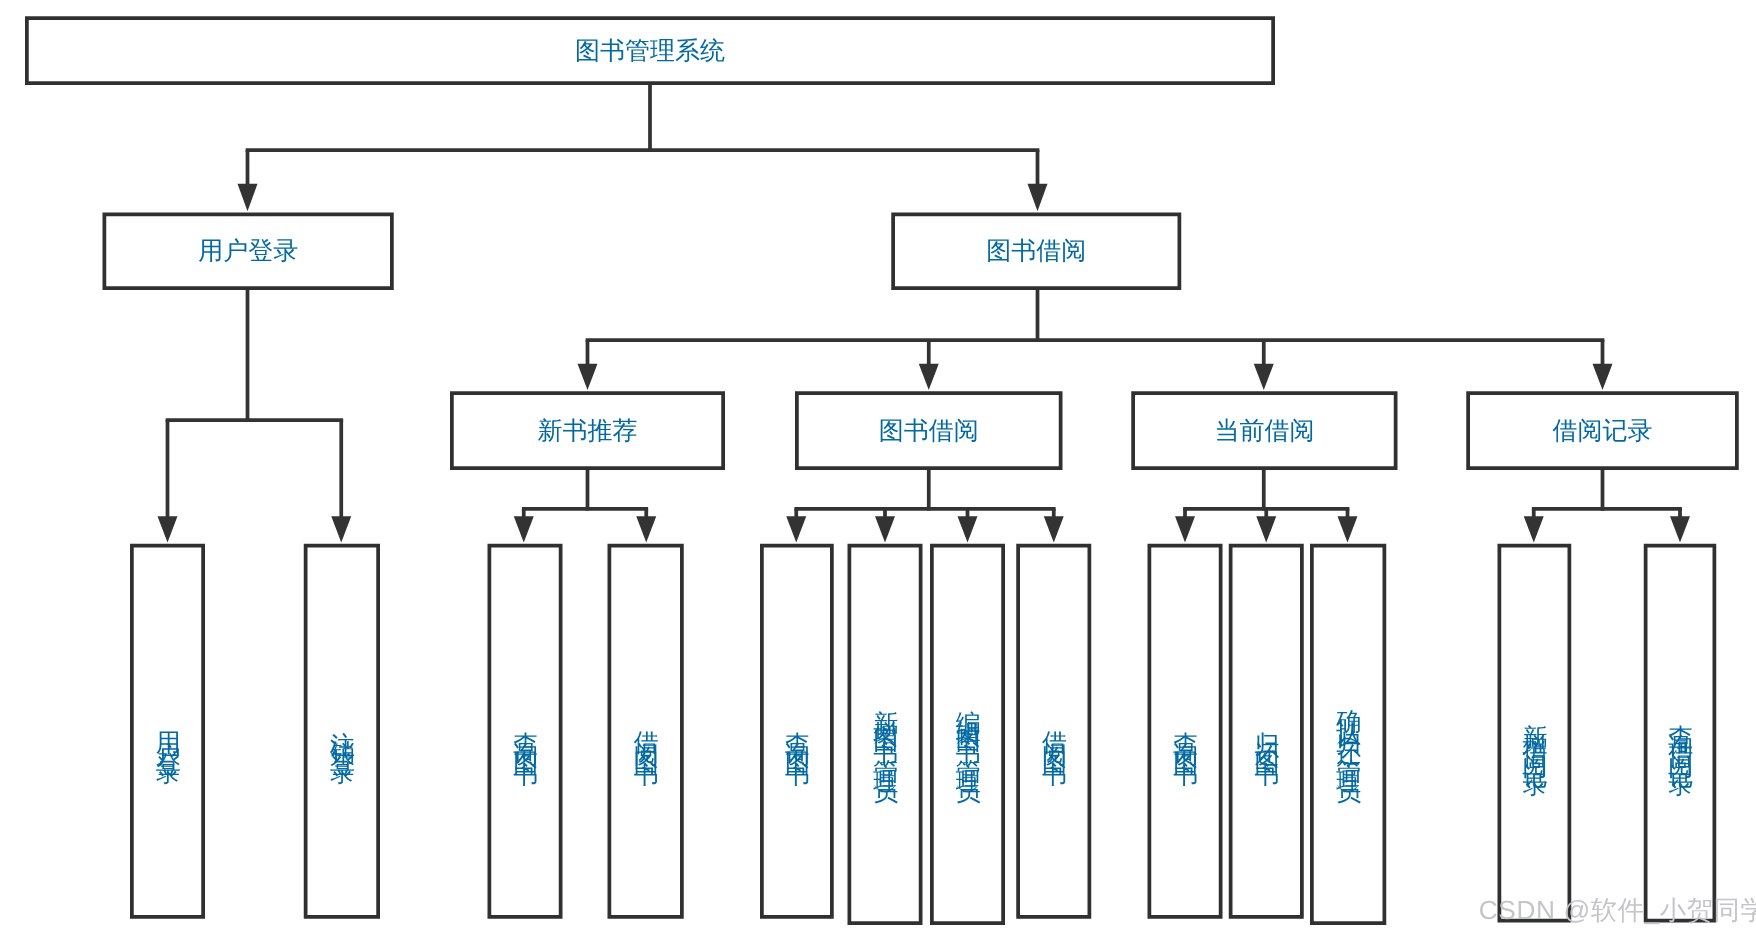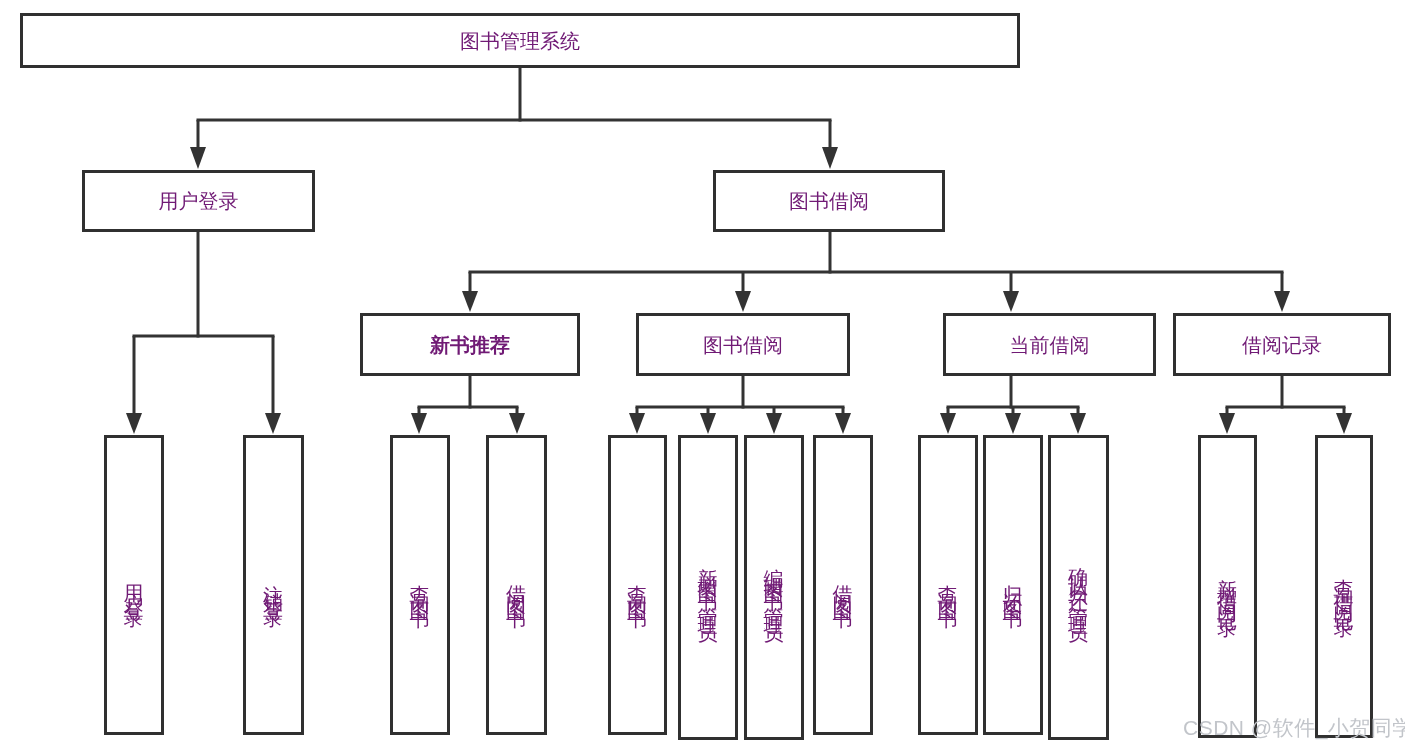--- a/index.html
+++ b/index.html
@@ -4,21 +4,21 @@
 <title>图书管理系统</title>
 <style>
   html,body{margin:0;padding:0;background:#ffffff;}
   body{font-family:"Liberation Sans","DejaVu Sans",sans-serif;}
   .canvas{position:relative;width:1405px;height:747px;background:#ffffff;overflow:hidden;}
   .connectors{position:absolute;left:0;top:0;width:1405px;height:747px;z-index:1;}
   .connectors line{stroke:#333333;stroke-width:3;}
   .connectors polygon{fill:#333333;stroke:none;}
   .node{
     position:absolute;box-sizing:border-box;background:#ffffff;
-    border:3px solid #303030;color:#701a75;
+    border:3px solid #303030;color:#0369a1;
     display:flex;align-items:center;justify-content:center;
     font-size:20px;line-height:1.2;z-index:2;white-space:nowrap;
   }
   .leaf{
     writing-mode:vertical-rl;
     letter-spacing:8px;
     font-size:20px;
     white-space:normal;
   }
   .watermark{
@@ -105,23 +105,23 @@
       <line x1="1344" y1="407" x2="1344" y2="417"></line>
       <polygon points="1336,413 1352,413 1344,434"></polygon>
     </g>
   </svg>
 
   <div class="node" style="left:20px;top:13px;width:1000px;height:55px;">图书管理系统</div>
 
   <div class="node" style="left:82px;top:170px;width:233px;height:62px;">用户登录</div>
   <div class="node" style="left:713px;top:170px;width:232px;height:62px;">图书借阅</div>
 
-  <div class="node" style="left:360px;top:313px;width:220px;height:63px;font-weight:bold;">新书推荐</div>
+  <div class="node" style="left:360px;top:313px;width:220px;height:63px;">新书推荐</div>
   <div class="node" style="left:636px;top:313px;width:214px;height:63px;text-align:right;">图书借阅</div>
-  <div class="node" style="left:905px;top:313px;width:213px;height:63px;margin-left:38px;">当前借阅</div>
+  <div class="node" style="left:905px;top:313px;width:213px;height:63px;">当前借阅</div>
   <div class="node" style="left:1173px;top:313px;width:218px;height:63px;">借阅记录</div>
 
   <div class="node leaf" style="left:104px;top:435px;width:60px;height:300px;">用户登录</div>
   <div class="node leaf" style="left:243px;top:435px;width:61px;height:300px;">注销登录</div>
 
   <div class="node leaf" style="left:390px;top:435px;width:60px;height:300px;">查询图书</div>
   <div class="node leaf" style="left:486px;top:435px;width:61px;height:300px;">借阅图书</div>
 
   <div class="node leaf" style="left:608px;top:435px;width:59px;height:300px;">查询图书</div>
   <div class="node leaf" style="left:678px;top:435px;width:60px;height:305px;">新增图书（管理员）</div>

